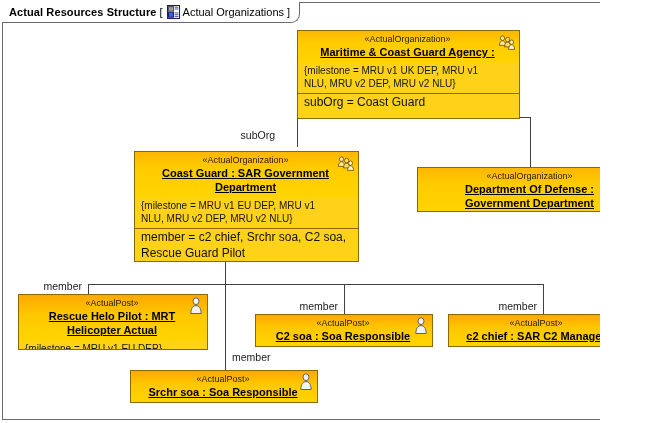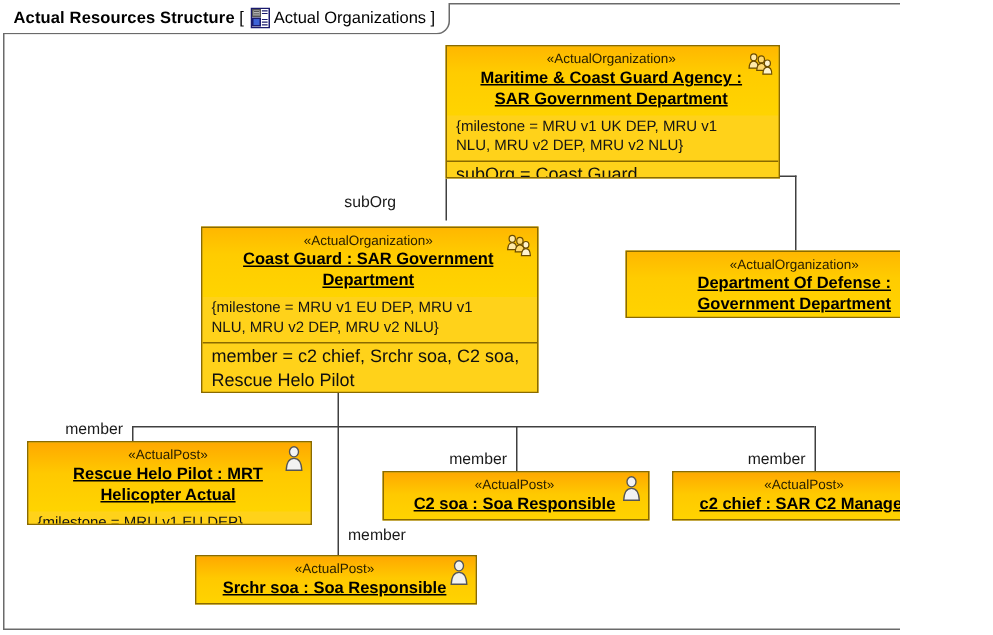--- a/index.html
+++ b/index.html
@@ -177,21 +177,21 @@
         <line x1="7.6" y1="8" x2="11.4" y2="8" stroke="#1a1a6e" stroke-width="0.8"></line>
         <line x1="7.6" y1="9.8" x2="11.4" y2="9.8" stroke="#1a1a6e" stroke-width="0.8"></line>
         <line x1="7.6" y1="11.6" x2="11.4" y2="11.6" stroke="#1a1a6e" stroke-width="0.8"></line>
       </svg>
     </span>
     <span class="frame-sub">Actual Organizations</span>
     <span class="frame-brk">]</span>
   </div>
 
   <div class="ln lnv" style="left:297px; top:119px; height:28px;"></div>
-  <div class="conn-label" style="left:266px; top:129px; transform:translateX(-100%);">subOrg</div>
+  <div class="conn-label" style="left:277px; top:129px; transform:translateX(-100%);">subOrg</div>
 
   <div class="ln lnh" style="left:519px; top:117px; width:12px;"></div>
   <div class="ln lnv" style="left:530px; top:117px; height:50px;"></div>
 
   <div class="ln lnv" style="left:225px; top:262px; height:22px;"></div>
 
   <div class="ln lnh" style="left:88px; top:284px; width:455px;"></div>
 
   <div class="ln lnv" style="left:88px; top:284px; height:10px;"></div>
   <div class="conn-label" style="left:84px; top:280px; transform:translateX(-100%);">member</div>
@@ -212,21 +212,20 @@
           <ellipse cx="5.5" cy="4.2" rx="2.1" ry="2.3" fill="#ffe9a8" stroke="#6b4c00" stroke-width="0.8"></ellipse>
           <path d="M2.4 11.4 C2.6 7.9 4 6.8 5.5 6.8 C7 6.8 8.4 7.9 8.6 11.4 Z" fill="#ffe9a8" stroke="#6b4c00" stroke-width="0.8"></path>
           <ellipse cx="10.6" cy="5.6" rx="2.1" ry="2.3" fill="#ffd86b" stroke="#6b4c00" stroke-width="0.8"></ellipse>
           <path d="M7.5 12.9 C7.7 9.4 9.1 8.3 10.6 8.3 C12.1 8.3 13.5 9.4 13.7 12.9 Z" fill="#ffd86b" stroke="#6b4c00" stroke-width="0.8"></path>
           <ellipse cx="14.6" cy="8.2" rx="2" ry="2.2" fill="#fff3cc" stroke="#6b4c00" stroke-width="0.8"></ellipse>
           <path d="M11.6 15.4 C11.8 11.9 13.1 10.8 14.6 10.8 C16.1 10.8 17.4 11.9 17.6 15.4 Z" fill="#fff3cc" stroke="#6b4c00" stroke-width="0.8"></path>
         </svg>
       </span>
       <span class="stereo">«ActualOrganization»</span>
       <span class="nname">Maritime &amp; Coast Guard Agency :</span>
-      <span class="nname">SAR Government Department</span>
     </div>
     <div class="compartment noline">
       <div class="tagged">{milestone = MRU v1 UK  DEP, MRU v1</div>
       <div class="tagged">NLU, MRU v2 DEP, MRU v2 NLU}</div>
     </div>
     <div class="compartment">
       <div class="slot">subOrg = Coast Guard</div>
     </div>
   </div>
 
@@ -245,21 +244,21 @@
       <span class="stereo">«ActualOrganization»</span>
       <span class="nname">Coast Guard : SAR Government</span>
       <span class="nname">Department</span>
     </div>
     <div class="compartment noline">
       <div class="tagged">{milestone = MRU v1 EU DEP, MRU v1</div>
       <div class="tagged">NLU, MRU v2 DEP, MRU v2 NLU}</div>
     </div>
     <div class="compartment">
       <div class="slot">member = c2 chief, Srchr soa, C2 soa,</div>
-      <div class="slot">Rescue Helo Pilot</div>
+      <div class="slot">Rescue Guard Pilot</div>
     </div>
   </div>
 
   <div class="node org" style="left:417px; top:167px; width:227px; height:45px;">
     <div class="hdr">
       <span class="icn">
         <svg width="18" height="18" viewBox="0 0 18 18">
           <ellipse cx="5.5" cy="4.2" rx="2.1" ry="2.3" fill="#ffe9a8" stroke="#6b4c00" stroke-width="0.8"></ellipse>
           <path d="M2.4 11.4 C2.6 7.9 4 6.8 5.5 6.8 C7 6.8 8.4 7.9 8.6 11.4 Z" fill="#ffe9a8" stroke="#6b4c00" stroke-width="0.8"></path>
           <ellipse cx="10.6" cy="5.6" rx="2.1" ry="2.3" fill="#ffd86b" stroke="#6b4c00" stroke-width="0.8"></ellipse>

